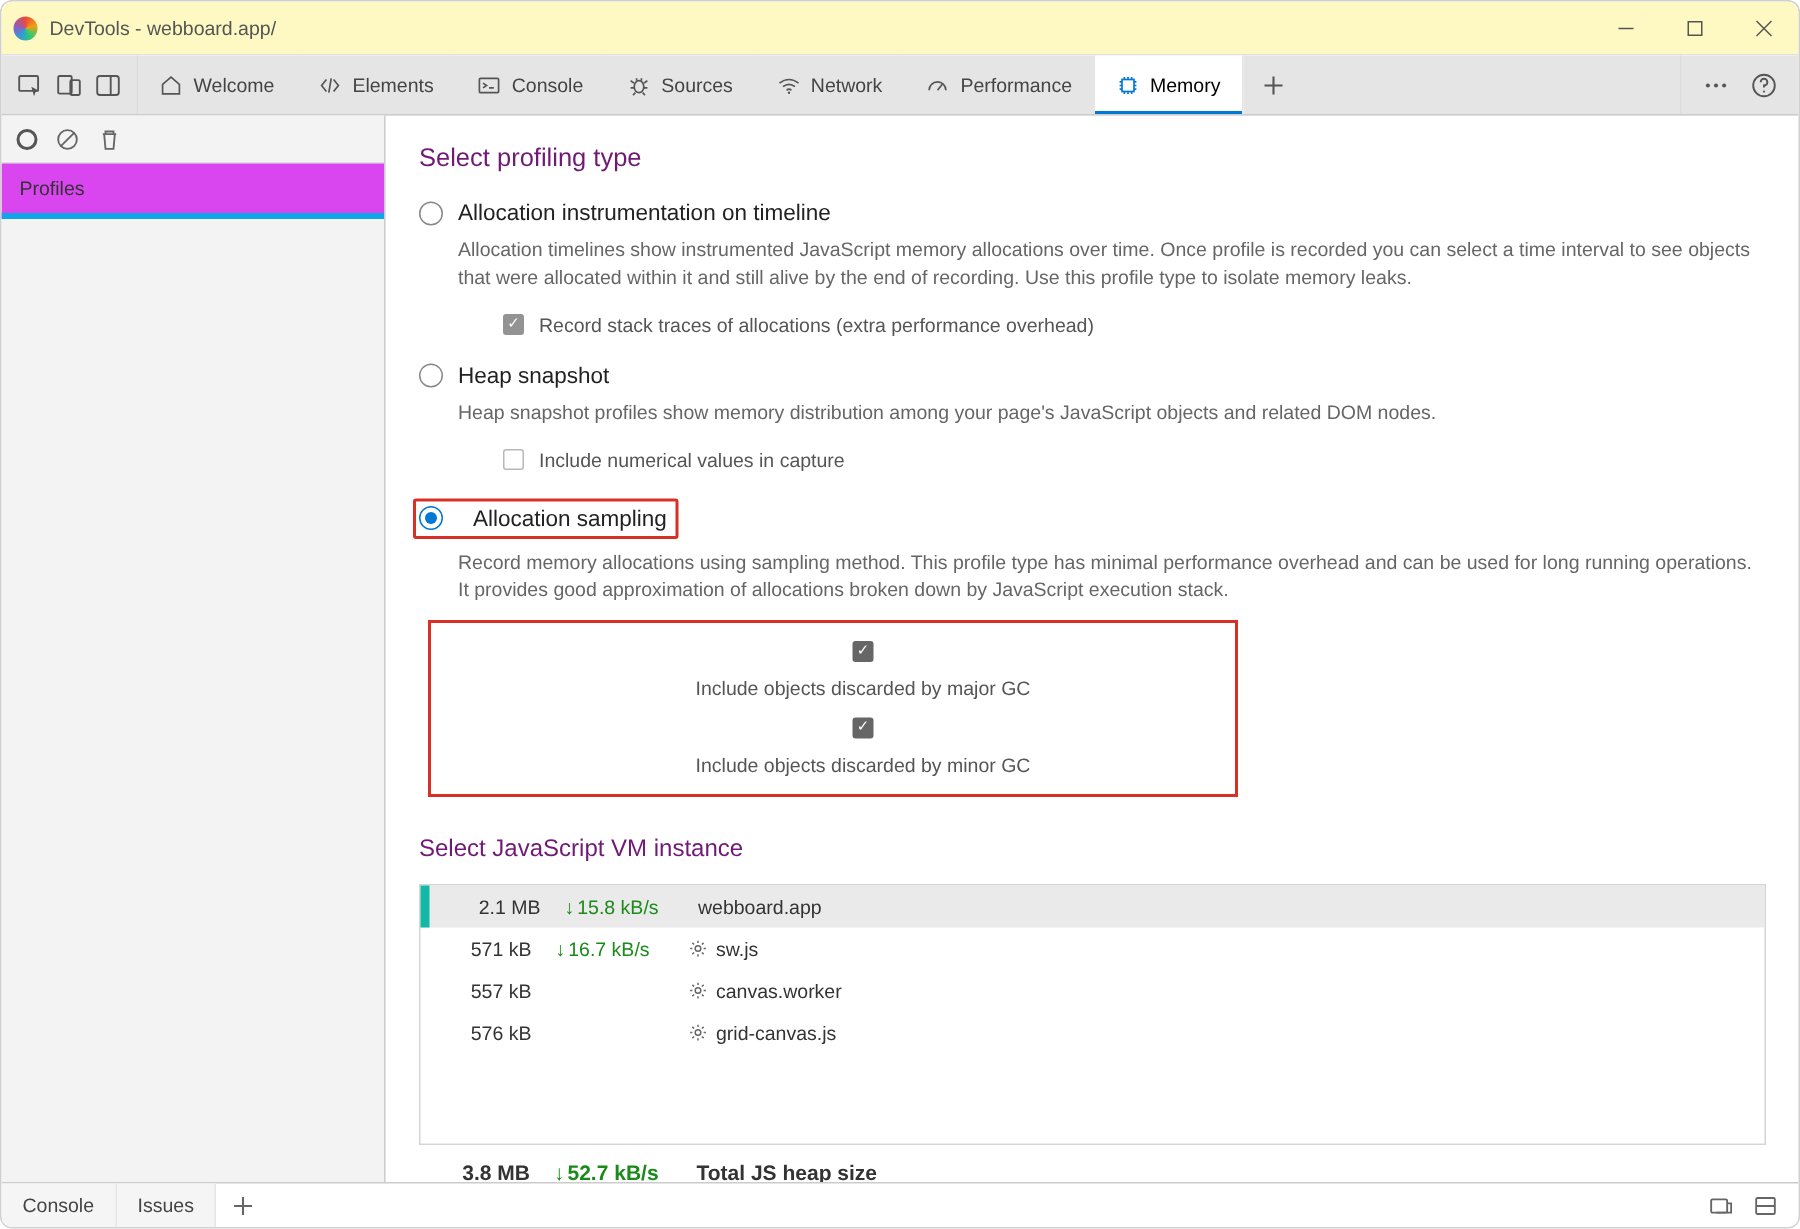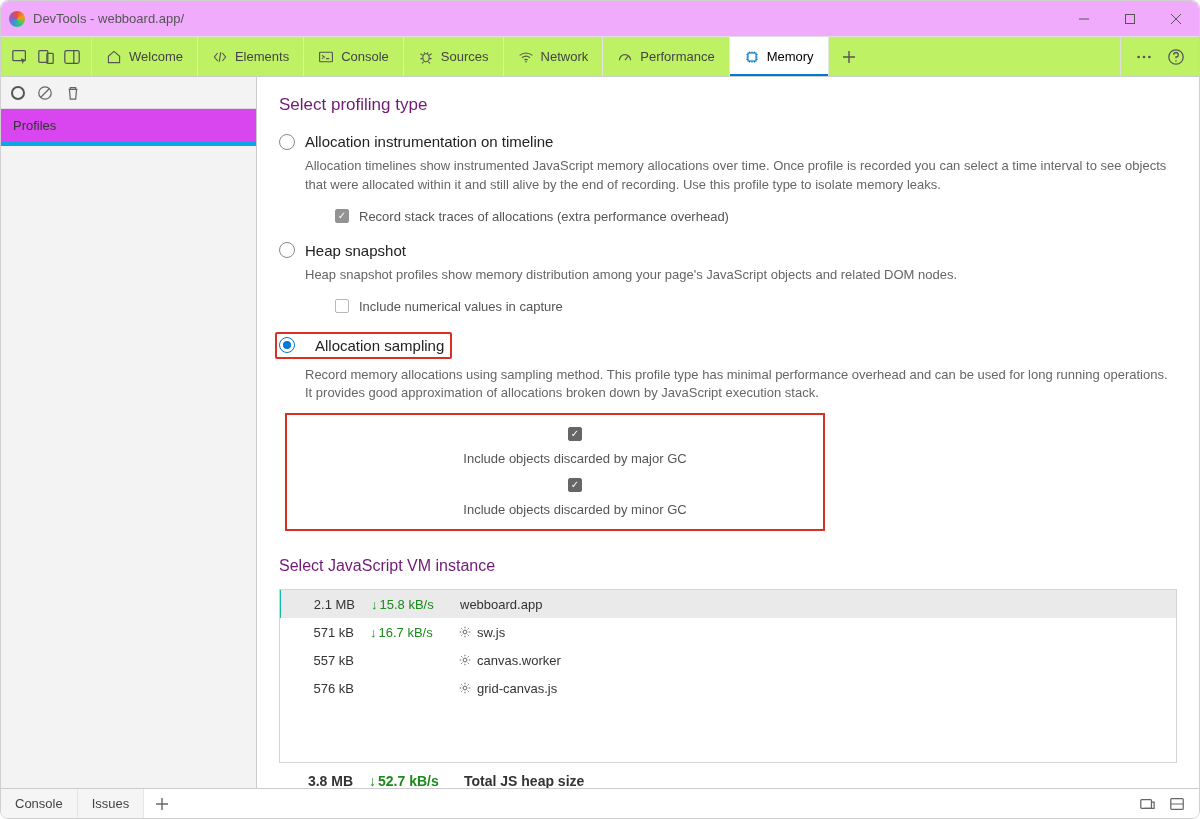--- a/index.html
+++ b/index.html
@@ -12,21 +12,21 @@
     height: 819px;
     border: 1px solid #d0d0d0;
     border-radius: 8px;
     display: flex;
     flex-direction: column;
     overflow: hidden;
   }
   
   .titlebar {
     height: 36px;
-    background: #f0abfc;
+    background: #fef9c3;
     display: flex;
     align-items: center;
     border-bottom: 1px solid #e0e0e0;
     border-radius: 8px 8px 0 0;
     text-align: right;
   }
   .titlebar .app-icon {
     width: 16px; height: 16px; margin: 0 8px;
     border-radius: 50%;
     background: conic-gradient(#e74c3c, #f39c12, #2ecc71, #3498db, #9b59b6, #e74c3c);
@@ -36,21 +36,21 @@
   .win-btn {
     width: 46px; height: 36px;
     display: flex; align-items: center; justify-content: center;
     color: #555;
   }
   .win-btn svg { width: 12px; height: 12px; }
 
   
   .tabstrip {
     height: 40px;
-    background: #bef264;
+    background: #e5e5e5;
     display: flex;
     align-items: stretch;
     border-bottom: 1px solid #ccc;
   }
   .device-btns {
     display: flex; align-items: center; gap: 8px;
     padding: 0 10px;
     border-right: 1px solid #ddd;
   }
   .device-btns .ic { width: 18px; height: 18px; color: #555; }
@@ -187,21 +187,21 @@
     border: 1px solid #d5d5d5;
     margin-top: 10px;
   }
   .vm-row {
     display: flex; align-items: center;
     height: 28px;
     font-size: 13px;
   }
   .vm-row.selected {
     background: #eaeaea;
-    border-left: 1px solid #14b8a6;
+    border-left: 6px solid #14b8a6;
   }
   .vm-col-size { width: 90px; text-align: right; padding-right: 16px; color: #333; }
   .vm-col-rate { width: 85px; color: #1a8a1a; display: flex; align-items: center; gap: 2px; }
   .vm-col-rate .arrow { color: #1a8a1a; font-weight: bold; }
   .vm-col-name { flex: 1; color: #333; display: flex; align-items: center; gap: 6px; padding-left: 4px;}
   .gear-ic { width: 12px; height: 12px; color: #666; }
   .vm-spacer { height: 60px; }
 
   .totals-row {
     display: flex; align-items: center;

